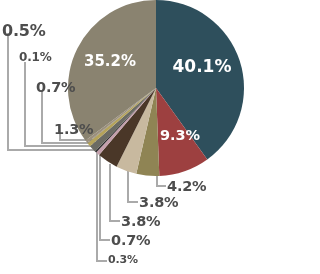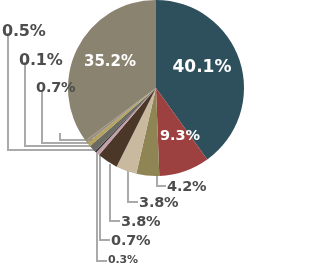--- a/index.html
+++ b/index.html
@@ -79,22 +79,23 @@
           <path d="M156,88 L85.46,140.62 A88,88 0 0 1 156.00,0.00 Z" fill="#8a8370" shape-rendering="geometricPrecision"></path>
         </g>
 
       <text class="inner-label" x="202" y="72" font-size="17" text-anchor="middle">40.1%</text>
       <text class="inner-label" x="180" y="140" font-size="14.5" text-anchor="middle">9.3%</text>
       <text class="inner-label" x="110" y="66" font-size="15" text-anchor="middle">35.2%</text>
     </svg>
   </div>
 
   <div class="outer-label" style="left:2px; top:21px; font-size:16px;">0.5%</div>
-  <div class="outer-label" style="left:19px; top:50px; font-size:16px;">0.1%</div>
+  <div class="outer-label" style="left:19px; top:50px; font-size:12px;">0.1%</div>
   <div class="outer-label" style="left:36px; top:79px; font-size:14.5px;">0.7%</div>
+  <div class="outer-label" style="left:54px; top:121px; font-size:14.5px;">1.3%</div>
 
   <div class="outer-label" style="left:167px; top:178px; font-size:14.5px;text-align:right;">4.2%</div>
   <div class="outer-label" style="left:139px; top:194px; font-size:14.5px;">3.8%</div>
   <div class="outer-label" style="left:121px; top:213px; font-size:14.5px;">3.8%</div>
   <div class="outer-label" style="left:111px; top:232px; font-size:14.5px;">0.7%</div>
   <div class="outer-label" style="left:108px; top:253px; font-size:11px;">0.3%</div>
 
 </div>
 
 </body></html>

